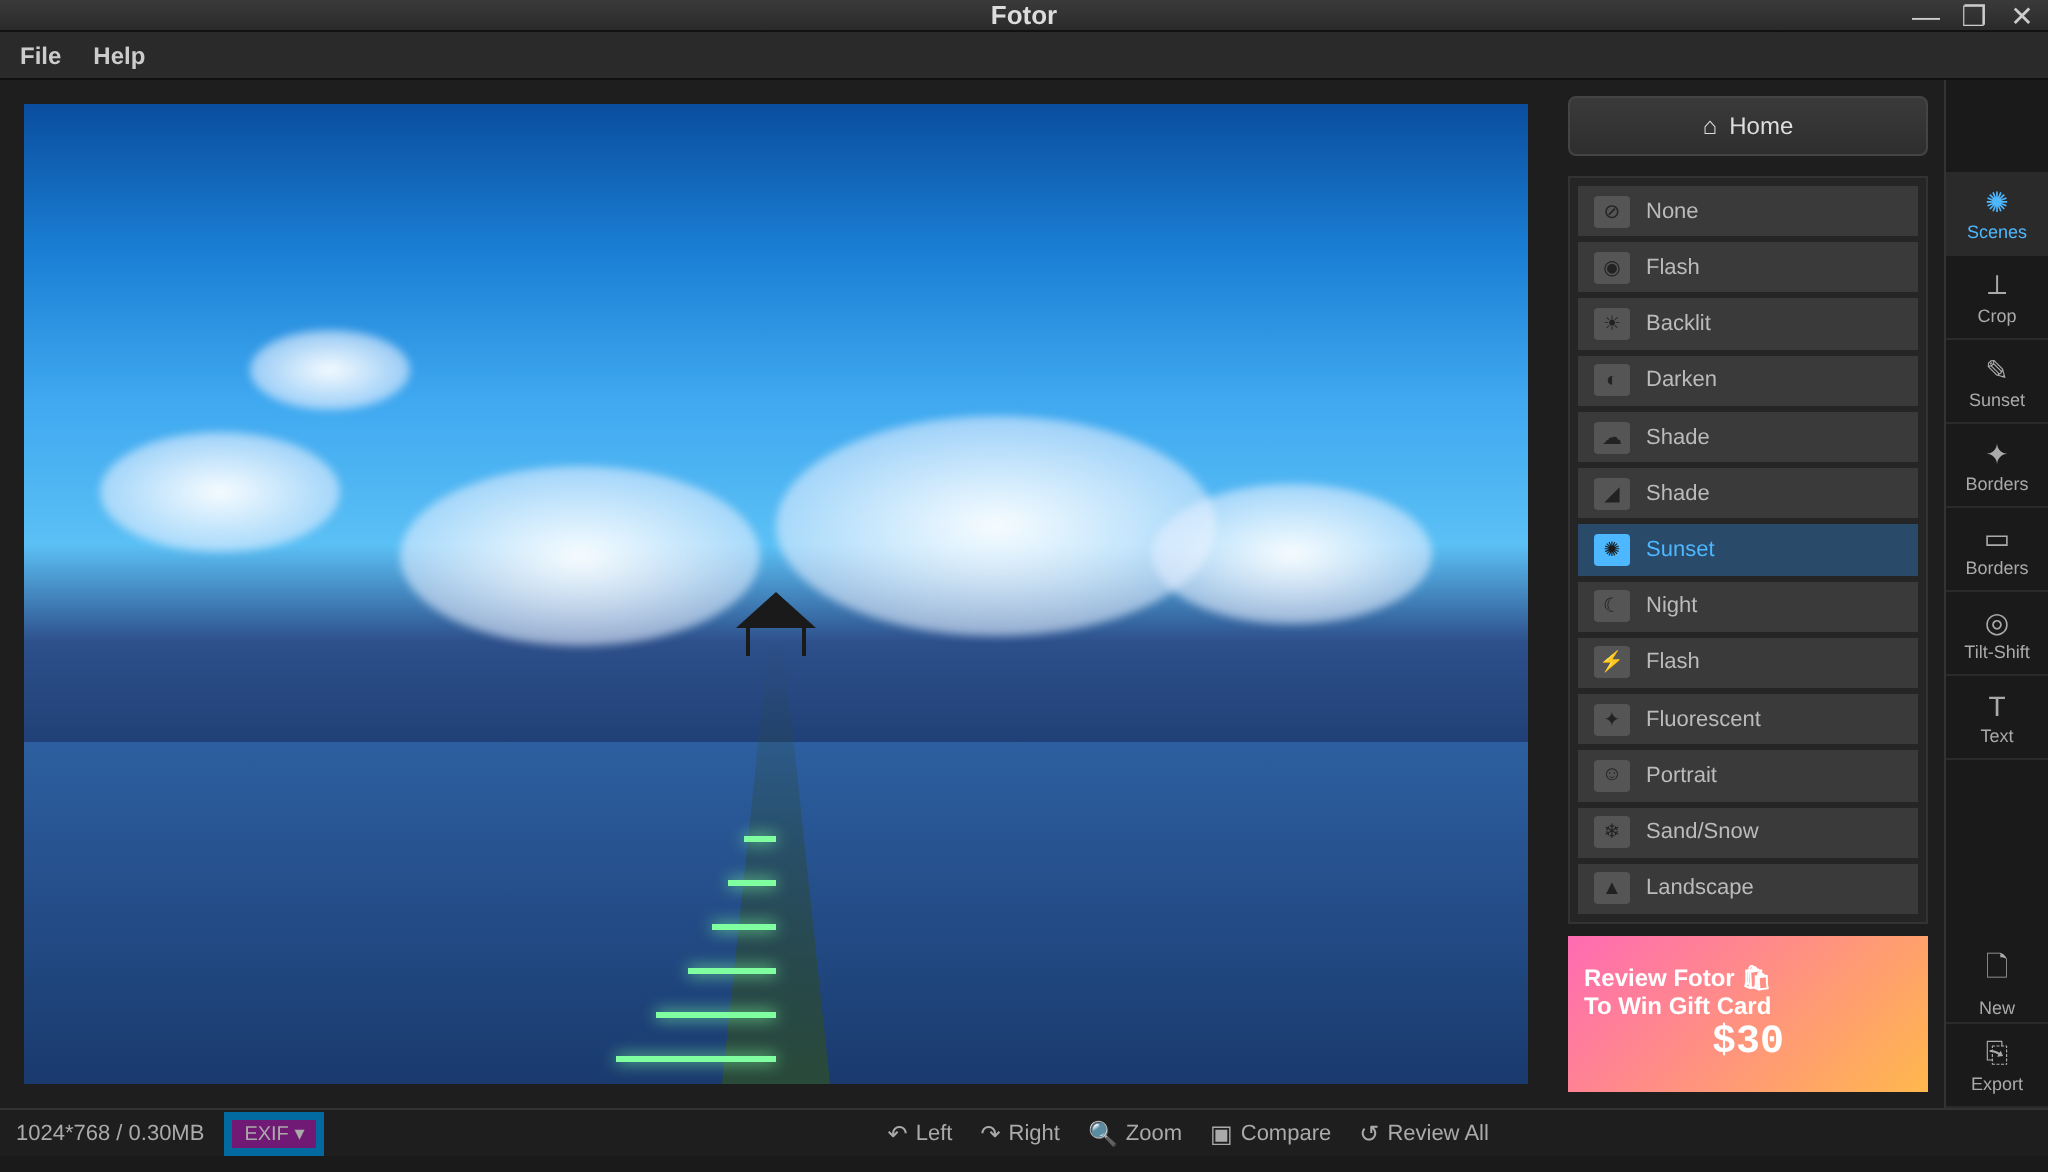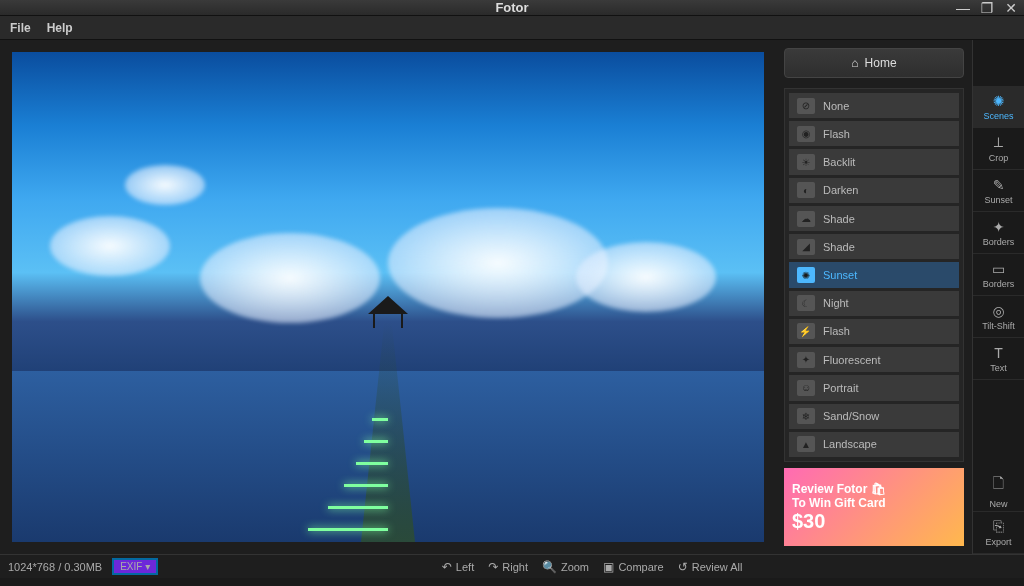--- a/index.html
+++ b/index.html
@@ -35,31 +35,31 @@
 .right-panel { width: 248px; background: #1e1e1e; display: flex; }
 .scenes-panel { flex: 1; padding: 8px; display: flex; flex-direction: column; gap: 6px; }
 .home-btn { height: 30px; background: linear-gradient(#3a3a3a, #2e2e2e); border: 1px solid #444; border-radius: 4px; display: flex; align-items: center; justify-content: center; gap: 6px; color: #ddd; cursor: pointer; margin-bottom: 4px; }
 .scenes-list { flex: 1; overflow-y: auto; display: flex; flex-direction: column; gap: 3px; padding: 4px; background: #252525; border: 1px solid #333; }
 .scene-item { height: 28px; background: #3a3a3a; display: flex; align-items: center; padding: 0 8px; gap: 8px; color: #bbb; cursor: pointer; font-size: 11px; }
 .scene-item.active { background: #2a4a6a; color: #4db8ff; }
 .scene-item.active .scene-icon { background: #4db8ff; color: #1a1a1a; }
 .scene-icon { width: 18px; height: 16px; display: flex; align-items: center; justify-content: center; background: #555; border-radius: 2px; font-size: 10px; color: #222; }
 
 .promo { height: 78px; background: linear-gradient(135deg, #ff6bb3, #ffb84d); padding: 8px; color: #fff; font-size: 12px; font-weight: bold; display: flex; flex-direction: column; justify-content: center; }
-.promo-price { color: #fff; font-size: 20px; font-weight: bold; text-align: left; }
+.promo-price { color: #fff; font-size: 20px; font-weight: bold; text-align: center; font-family: Liberation Mono, monospace; }
 
 .tool-sidebar { width: 52px; background: #1a1a1a; border-left: 1px solid #333; display: flex; flex-direction: column; padding-top: 46px; }
 .tool-item { height: 42px; display: flex; flex-direction: column; align-items: center; justify-content: center; gap: 2px; color: #aaa; cursor: pointer; font-size: 9px; border-bottom: 1px solid #2a2a2a; }
 .tool-item.active { background: #2a2a2a; color: #4db8ff; }
 .tool-item .ti-icon { font-size: 14px; }
 .tool-spacer { flex: 1; }
 
 .statusbar { height: 24px; background: #1e1e1e; border-top: 1px solid #333; display: flex; align-items: center; padding: 0 8px; gap: 10px; color: #aaa; font-size: 11px; }
 .status-left { display: flex; align-items: center; gap: 10px; }
-.exif-btn { border: 2px solid #0369a1; padding: 1px 6px; font-size: 10px; cursor: pointer; background: #6d28d9; }
+.exif-btn { border: 4px solid #0369a1; padding: 1px 6px; font-size: 10px; cursor: pointer; background: #701a75; }
 .status-center { flex: 1; display: flex; justify-content: center; gap: 14px; }
 .status-btn { display: flex; align-items: center; gap: 4px; cursor: pointer; }
 .status-btn .sb-icon { font-size: 12px; }
 </style>
 </head>
 <body>
 
 <div class="titlebar">
   <span class="titlebar-title">Fotor</span>
   <div class="window-controls">

